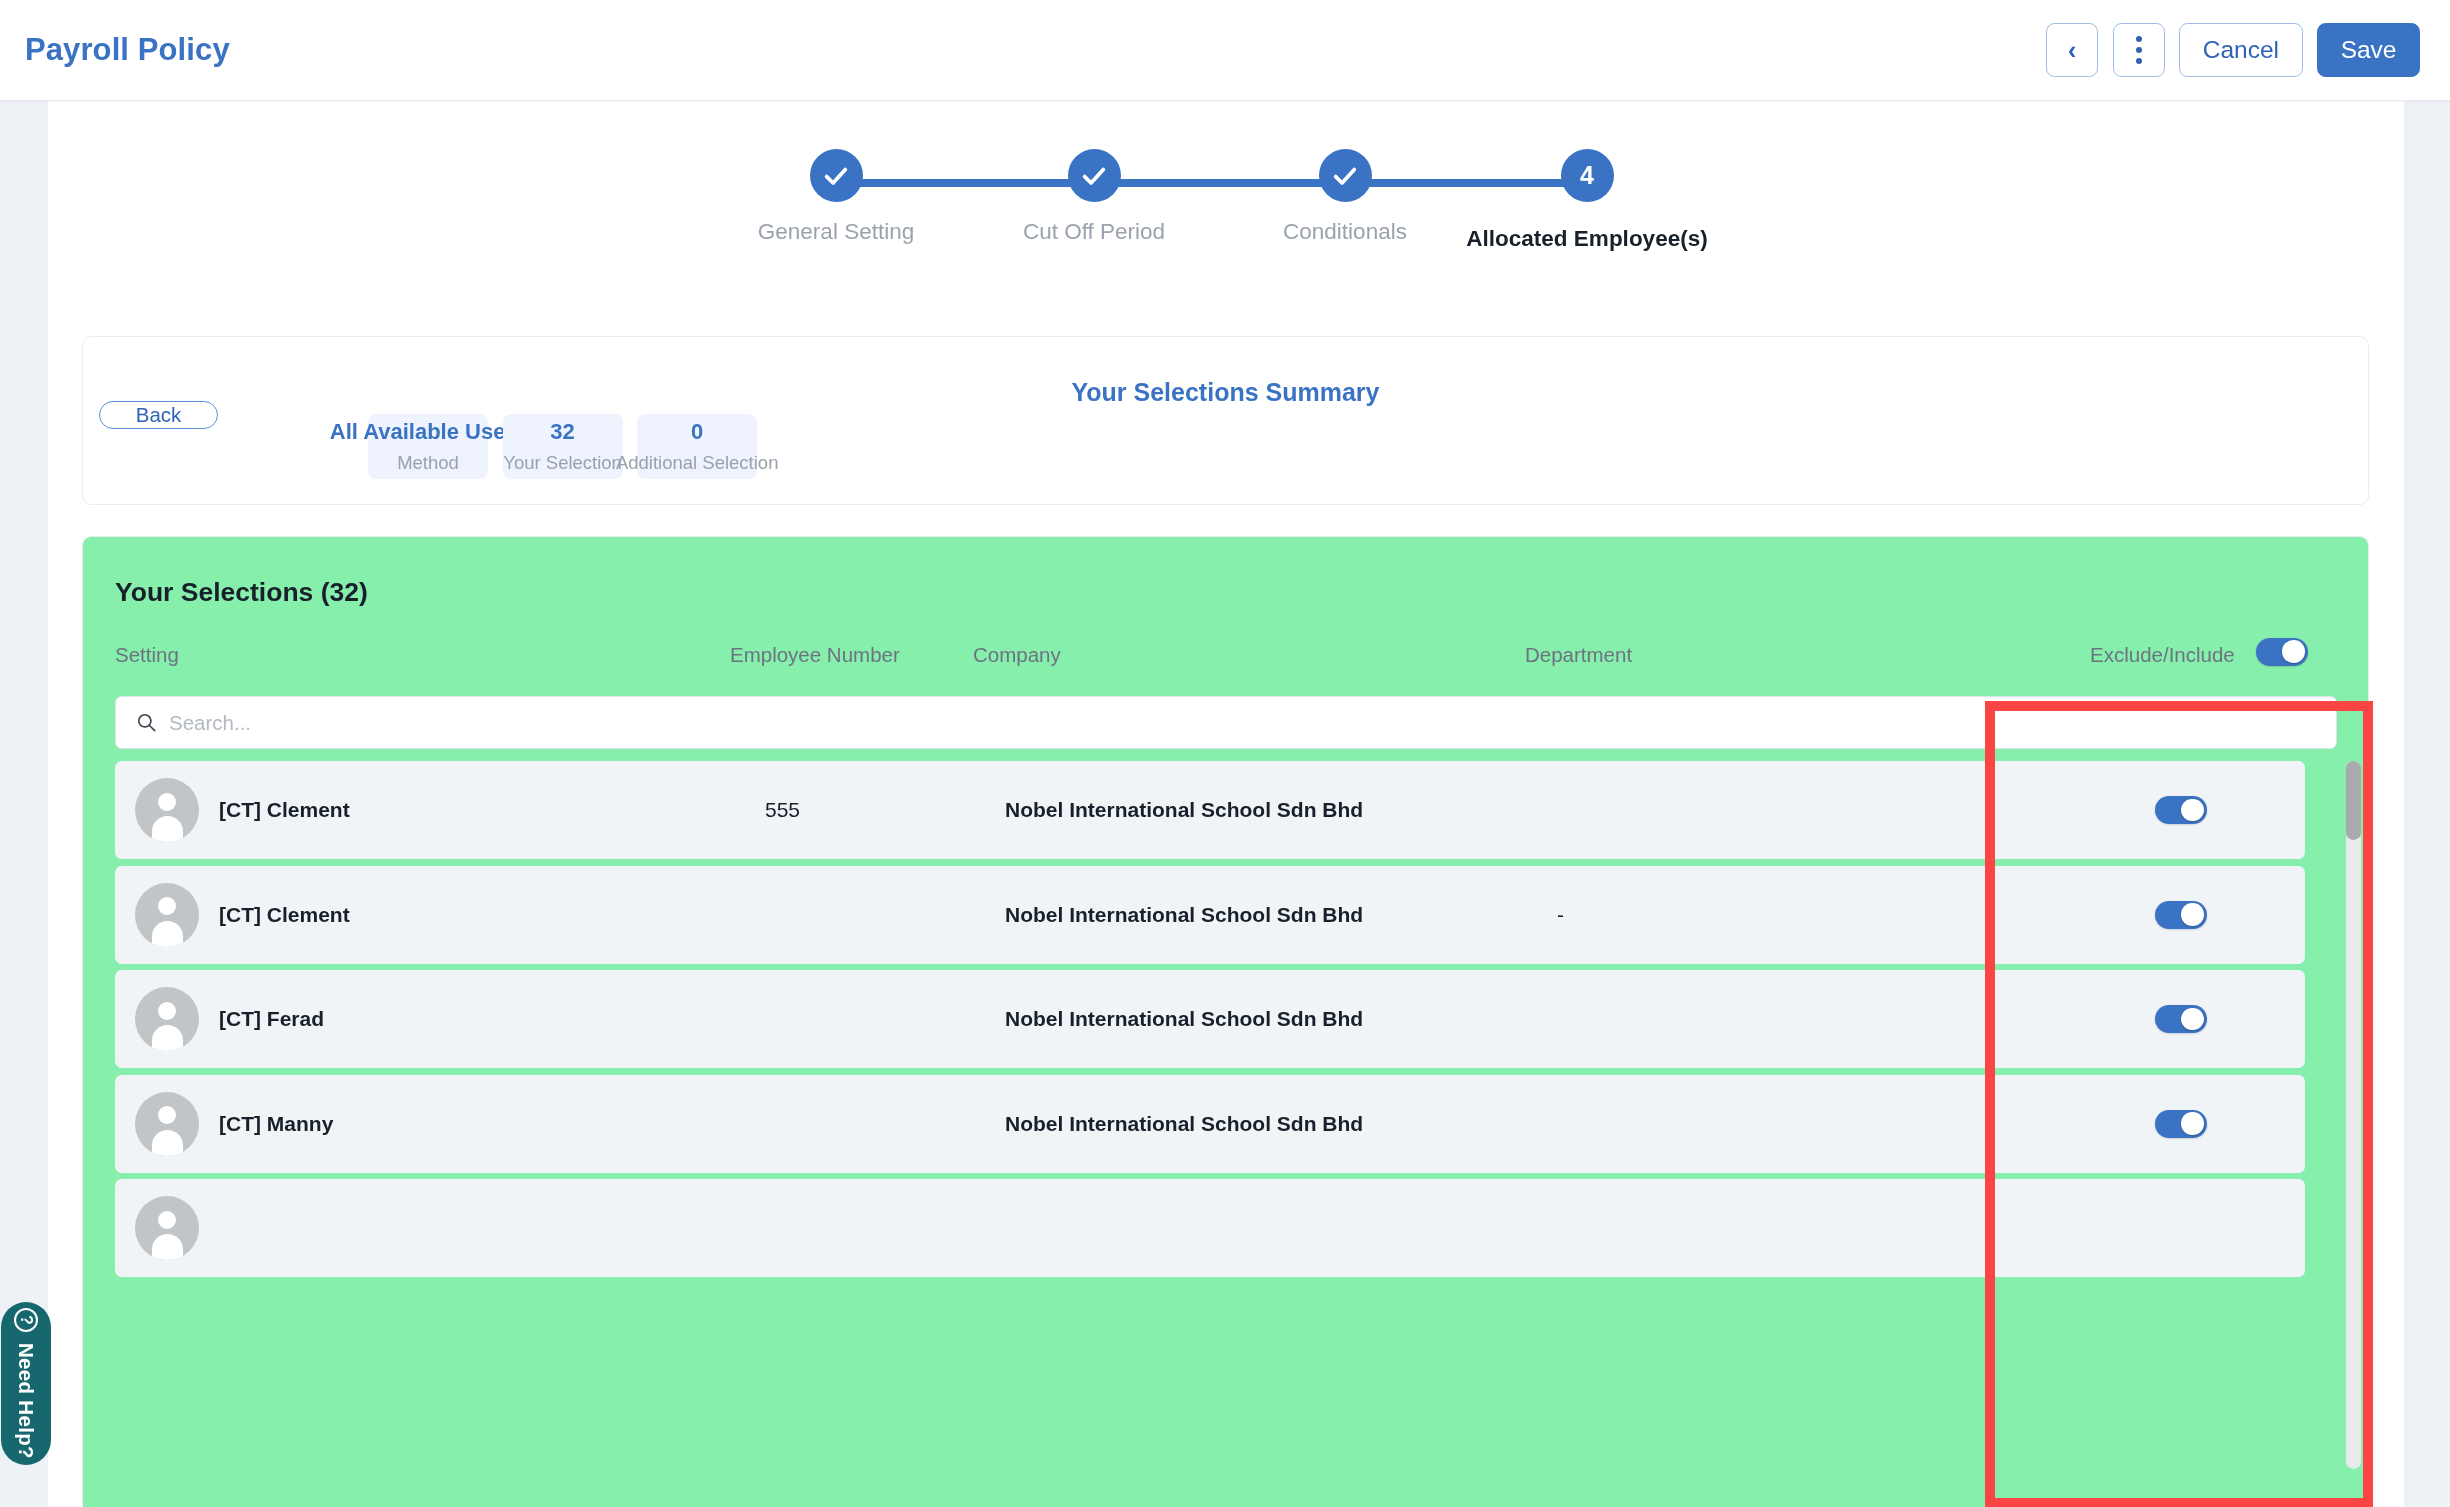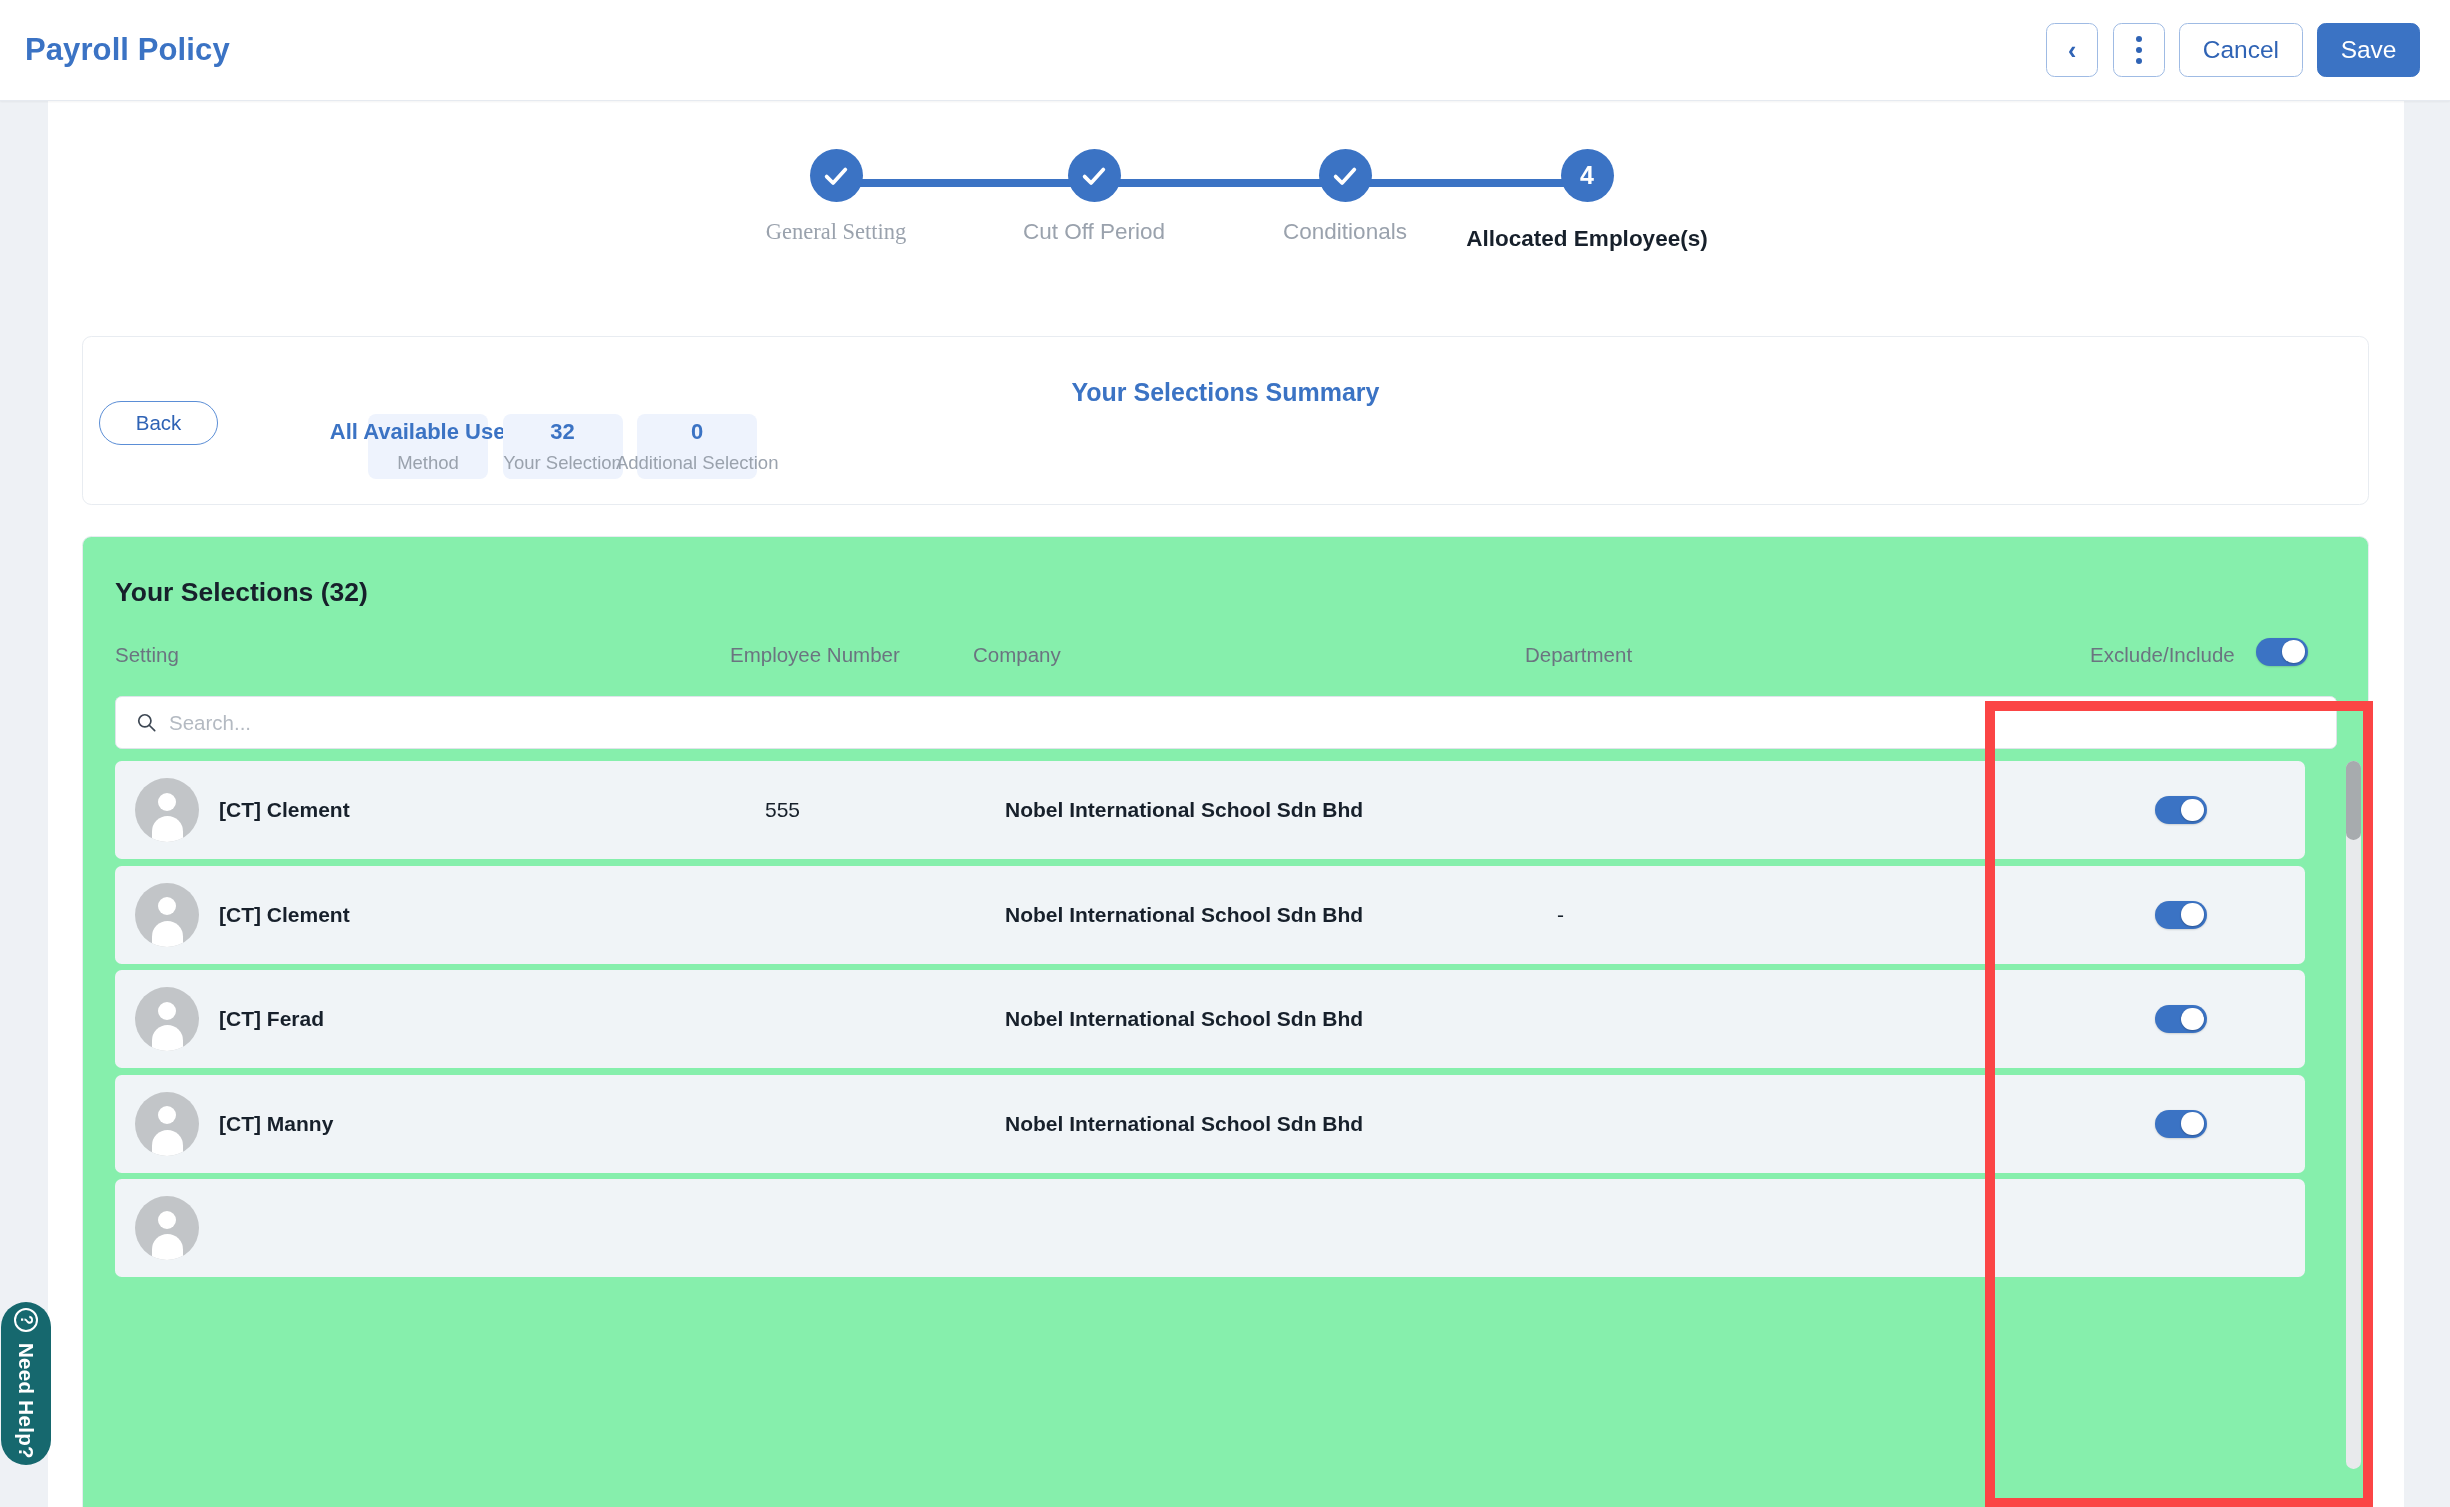--- a/index.html
+++ b/index.html
@@ -83,40 +83,40 @@
     display:flex; align-items:center; justify-content:center;
     color:#fff; font-size: 25px; font-weight: bold;
     position: relative; z-index: 2;
   }
   .check-svg { width: 28px; height: 28px; display:block; }
   .step-label {
     margin-top: 17px; font-size: 22.5px; color: #9aa2ad;
     white-space: nowrap;
   }
   .step-label.active { color: #17202b; font-weight: bold; margin-top: 24px; }
-  .step.s1 { left: 20px; font-family: Liberation Serif, serif; }
+  .step.s1 { left: 20px; }
   .step.s2 { left: 278px; }
   .step.s3 { left: 529px; }
   .step.s4 { left: 771px; }
 
   
   .summary-card {
     position: absolute; top: 235px; left: 34px;
     width: 2287px; height: 169px;
     border: 1.3px solid #e8ecf1; border-radius: 9.3px;
     background: #ffffff;
   }
   .summary-title {
     position:absolute; top: 41px; left: 0; width: 100%;
     text-align: center;
     font-size: 25px; font-weight: bold; color: #3b73c4;
   }
   .back-btn {
     position:absolute; top: 64px; left: 16px;
-    width: 119px; height: 44px;
+    width: 119px; height: 28px;
     border: 1.3px solid #5b8ed6; border-radius: 22px;
     background:#fff; color:#2f63b5; font-size: 20.5px;
     display:flex; align-items:center; justify-content:center;
     cursor:pointer;
   }
   .stat-row {
     position:absolute; top: 77px; left: 285px;
     display:flex; gap: 14.6px;
   }
   .stat-box {

